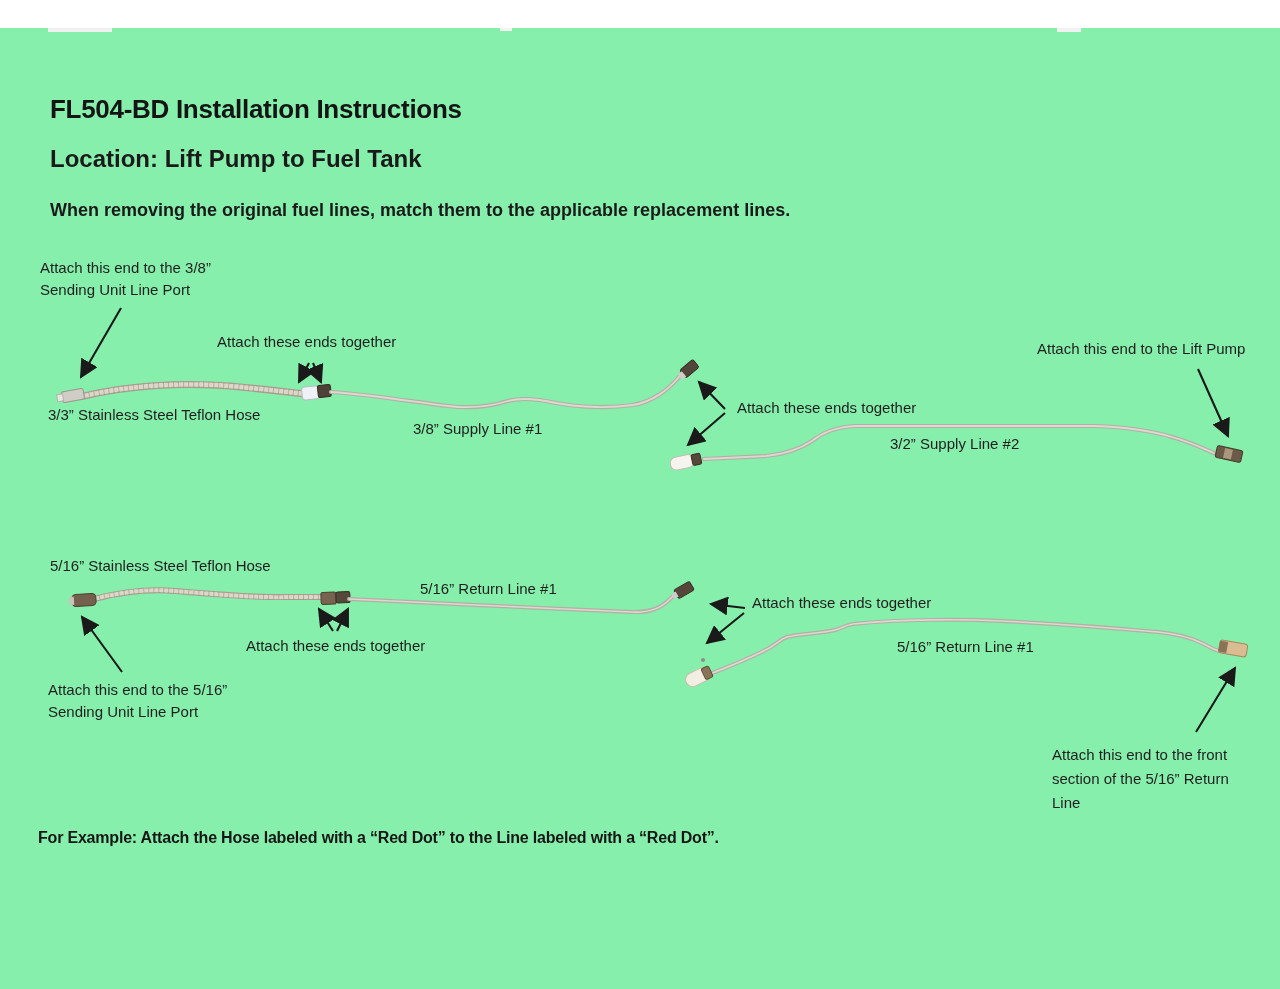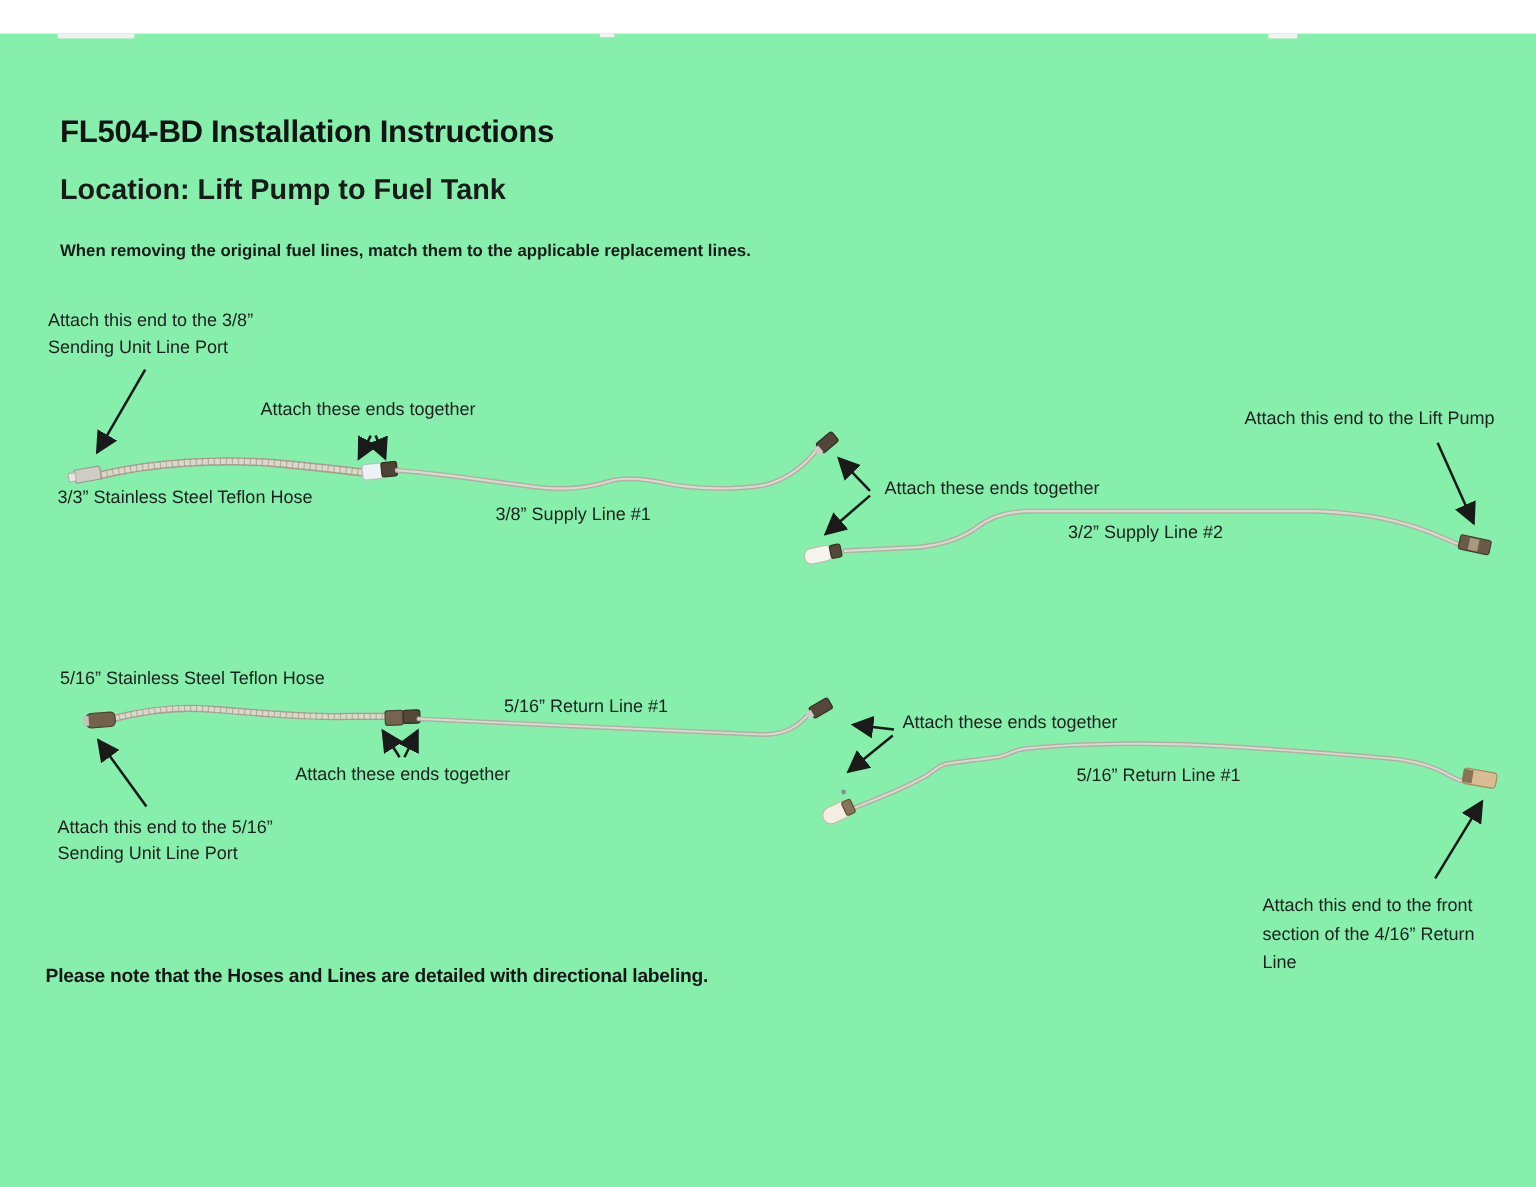--- a/index.html
+++ b/index.html
@@ -1,21 +1,21 @@
 <!DOCTYPE html>
 <html><head>
 <meta charset="utf-8">
 <style>
   html,body{margin:0;padding:0;background:#ffffff;}
   #page{position:relative;width:1280px;height:989px;background:#86efac;overflow:hidden;
         font-family:"Liberation Sans",sans-serif;color:#1c1c1c;margin-top:28px;}
   .abs{position:absolute;white-space:nowrap;}
   .title{font-size:26px;font-weight:700;letter-spacing:-0.3px;color:#141414;}
   .sub{font-size:24px;font-weight:700;color:#1a1a1a;}
-  .intro{font-size:14px;font-weight:700;color:#1a1a1a;}
+  .intro{font-size:18px;font-weight:700;color:#1a1a1a;}
   .lbl{font-size:15px;color:#1f1f1f;}
   .foot{font-size:16px;font-weight:700;letter-spacing:-0.2px;color:#161616;}
   svg{position:absolute;left:0;top:0;}
   .topmark{position:absolute;top:0;}
 </style>
 </head>
 <body>
 
 <div id="page">
 
@@ -133,18 +133,18 @@
   <div class="abs lbl" style="left:890px;top:407px;">3/2” Supply Line #2</div>
 
   <div class="abs lbl" style="left:50px;top:529px;">5/16” Stainless Steel Teflon Hose</div>
   <div class="abs lbl" style="left:420px;top:552px;">5/16” Return Line #1</div>
   <div class="abs lbl" style="left:246px;top:609px;">Attach these ends together</div>
   <div class="abs lbl" style="left:752px;top:566px;">Attach these ends together</div>
   <div class="abs lbl" style="left:897px;top:610px;">5/16” Return Line #1</div>
   <div class="abs lbl" style="left:48px;top:653px;">Attach this end to the 5/16”</div>
   <div class="abs lbl" style="left:48px;top:675px;">Sending Unit Line Port</div>
   <div class="abs lbl" style="left:1052px;top:718px;">Attach this end to the front</div>
-  <div class="abs lbl" style="left:1052px;top:742px;">section of the 4/16” Return</div>
+  <div class="abs lbl" style="left:1052px;top:742px;">section of the 5/16” Return</div>
   <div class="abs lbl" style="left:1052px;top:766px;">Line</div>
 
-  <div class="abs foot" style="left:38px;top:777px;">Please note that the Hoses and Lines are detailed with directional labeling.</div>
+  <div class="abs foot" style="left:38px;top:801px;">For Example: Attach the Hose labeled with a “Red Dot” to the Line labeled with a “Red Dot”.</div>
 
 </div>
 
 </body></html>

